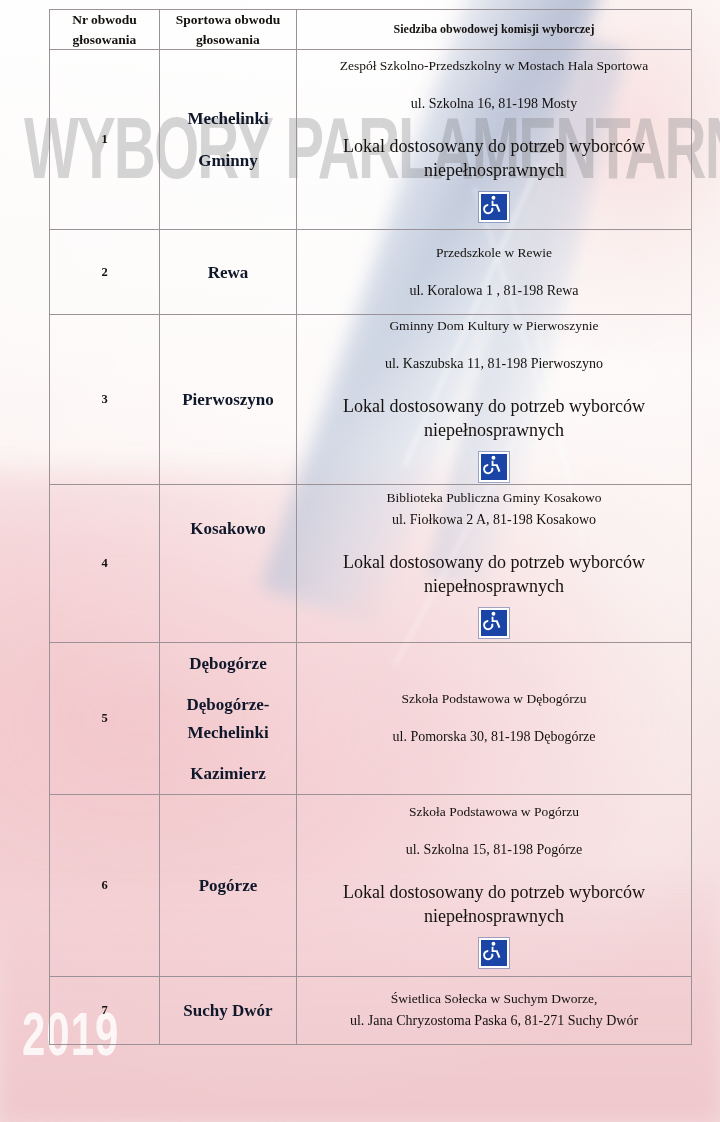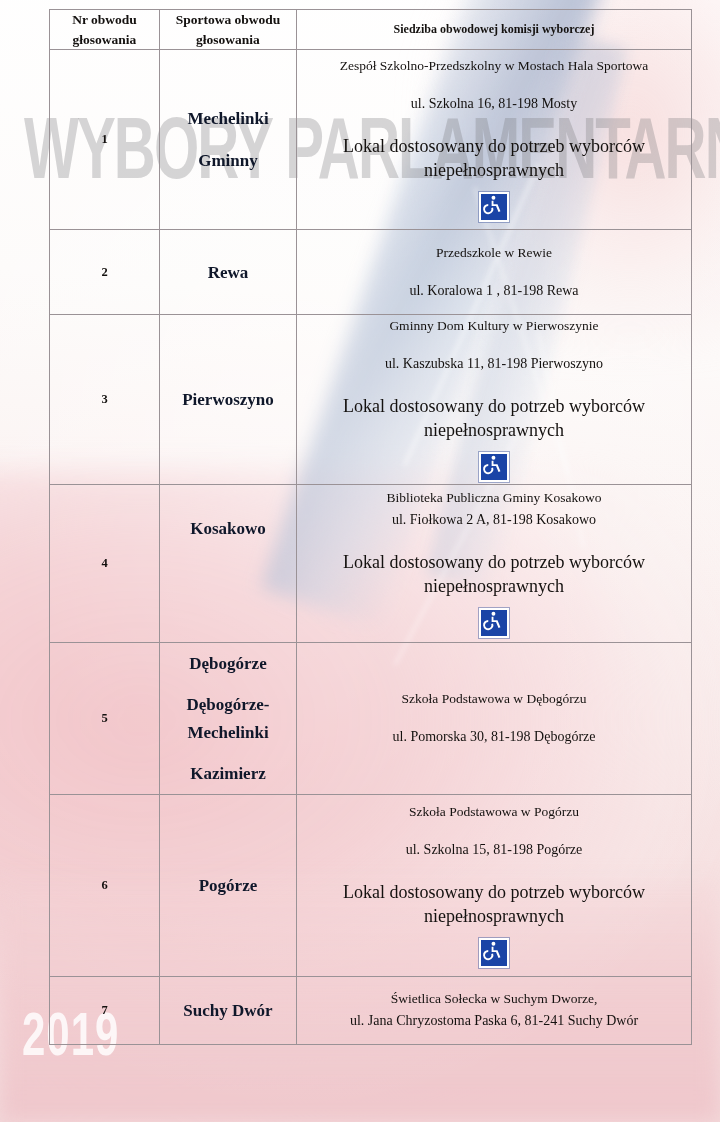--- a/index.html
+++ b/index.html
@@ -381,20 +381,20 @@
         </tr>
 
         <tr style="height:68px">
           <td class="nr">7</td>
           <td class="bound">
             <span class="bline">Suchy Dwór</span>
           </td>
           <td class="seat">
             <div class="seat-name">Świetlica Sołecka  w Suchym Dworze,</div>
             <div class="gap-sm"></div>
-            <div class="seat-addr">ul. Jana Chryzostoma Paska 6,  81-241 Suchy Dwór</div>
+            <div class="seat-addr">ul. Jana Chryzostoma Paska 6,  81-271 Suchy Dwór</div>
           </td>
         </tr>
 
       </tbody>
     </table>
   </div>
 </div>
 
 </body></html>

